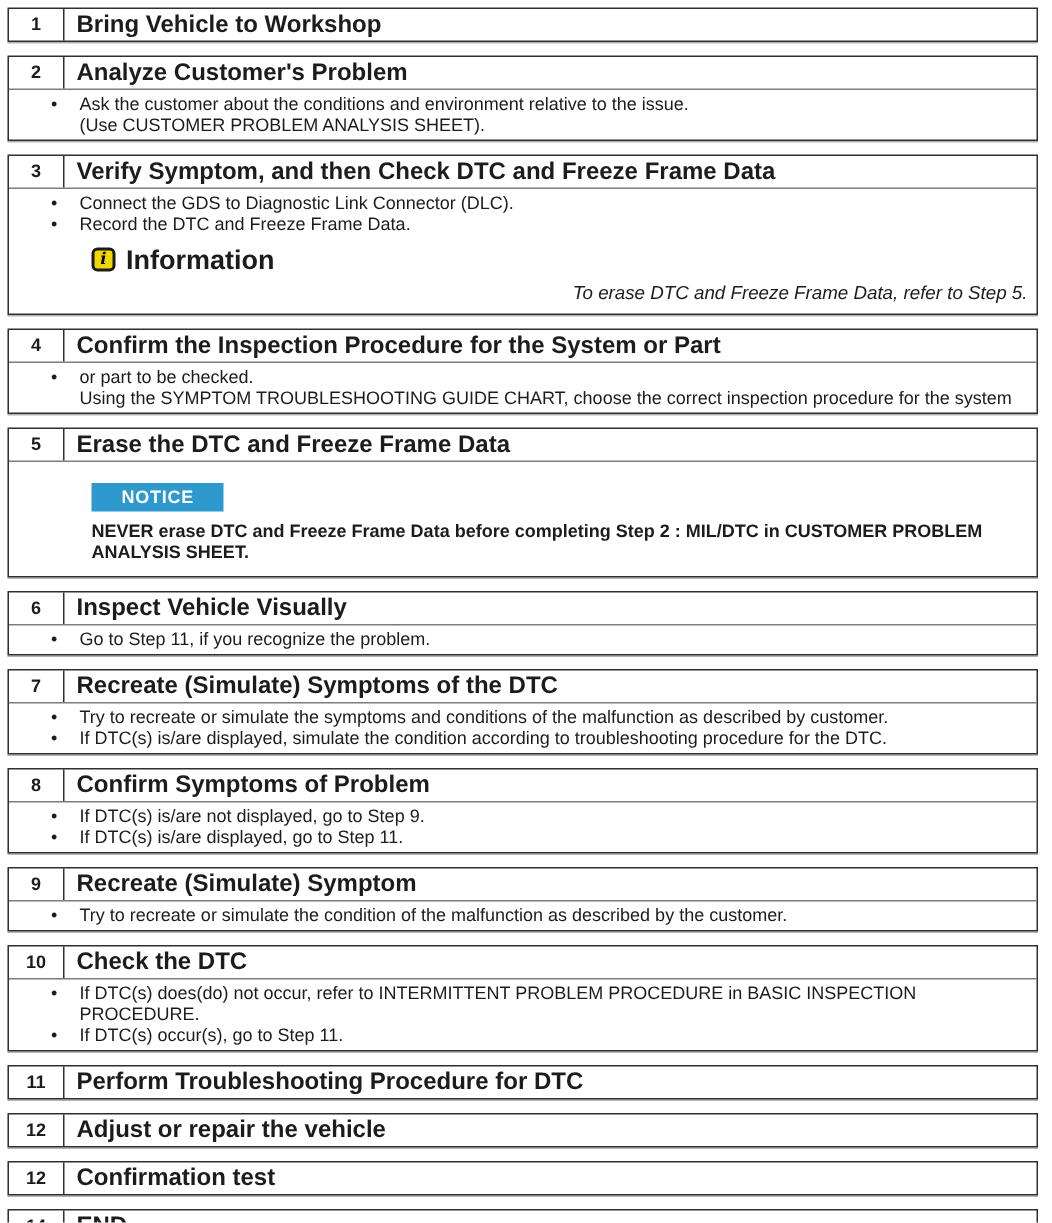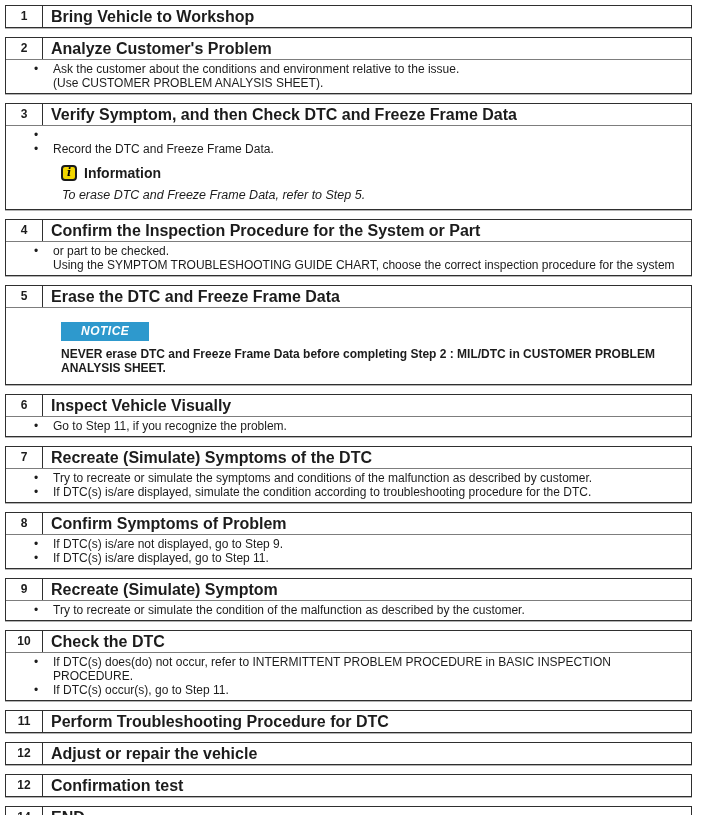--- a/index.html
+++ b/index.html
@@ -85,41 +85,41 @@
     font-family: "DejaVu Serif", serif;
     font-style: italic;
     font-weight: bold;
     font-size: 11px;
     line-height: 12px;
     text-align: center;
     color: #000000;
   }
   .info-label {
     font-weight: bold;
-    font-size: 14px;
+    font-size: 18px;
     margin-left: 7px;
   }
   .info-text {
     font-style: italic;
     font-size: 12.5px;
     margin-top: 7px;
     margin-left: 1px;
     line-height: 14px;
+    text-align: right;
   }
   .notice-block {
     margin: 12px 0 6px 27px;
   }
   .notice-badge {
     display: inline-block;
     box-sizing: border-box;
     min-width: 83px;
     background: #2e99cd;
     color: #ffffff;
     font-weight: bold;
-    font-style: italic;
     font-size: 12px;
     line-height: 19px;
     text-align: center;
     padding: 0 20px;
     letter-spacing: 0.5px;
   }
   .notice-text {
     font-weight: bold;
     font-size: 12px;
     margin-top: 6px;
@@ -153,20 +153,23 @@
         </div>
       </section>
       <section class="step-box">
         <div class="hdr">
           <div class="num">3</div>
           <div class="ttl">Verify Symptom, and then Check DTC and Freeze Frame Data</div>
         </div>
         <div class="content">
           <div class="bullet">
             <span class="dot">•</span>
+            <div class="btxt">
+              <div class="bline">Connect the GDS to Diagnostic Link Connector (DLC).</div>
+            </div>
           </div>
           <div class="bullet">
             <span class="dot">•</span>
             <div class="btxt">
               <div class="bline">Record the DTC and Freeze Frame Data.</div>
             </div>
           </div>
           <div class="info-block">
             <div class="info-head">
               <span class="info-icon" style="background: rgb(242, 214, 0); border-color: rgb(26, 26, 26);">i</span>

